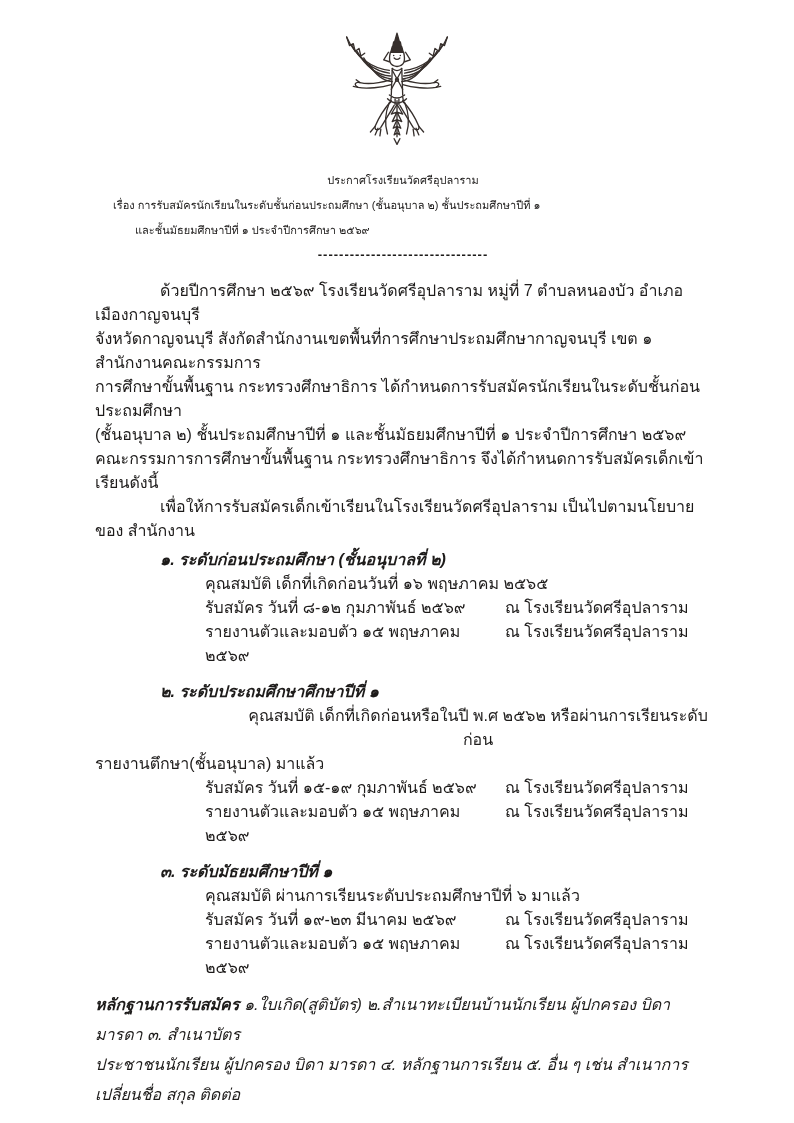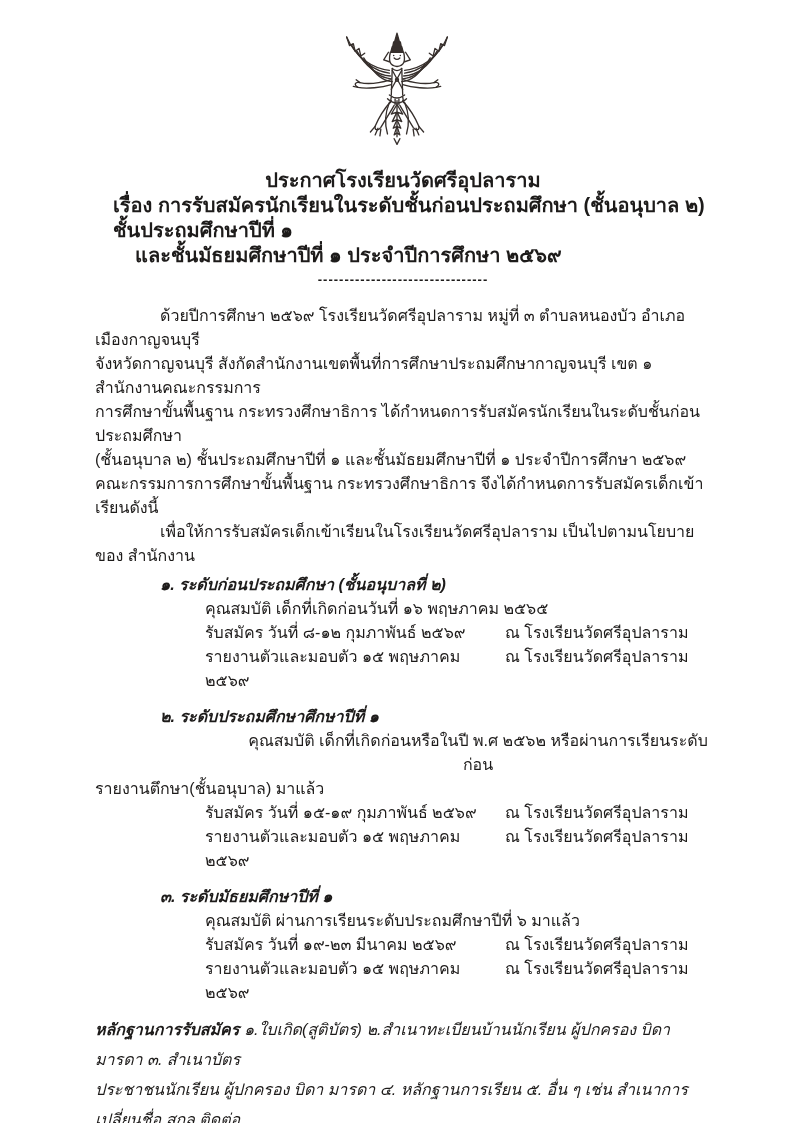--- a/index.html
+++ b/index.html
@@ -14,21 +14,21 @@
     overflow:hidden;
   }
   .emblem-wrap {
     position:absolute; top:28px; left:0; width:794px;
     display:flex; justify-content:center;
   }
   .content {
     position:absolute; left:95px; top:0; width:616px;
   }
   .spacer-emblem { height:168px; }
-  .title-line { font-weight:bold; font-size:20px; line-height:25px; }
+  .title-line { font-weight:normal; font-size:11px; line-height:25px; }
   .t-center { text-align:center; }
   .t2 { padding-left:18px; }
   .t3 { padding-left:40px; }
   .dash-sep { text-align:center; font-weight:bold; font-size:13px; line-height:16px; letter-spacing:1px; margin-top:4px; }
   .para { margin-top:16px; }
   .para .line { line-height:24px; }
   .indent { text-indent:65px; }
   .para2 { margin-top:0; }
   .section { margin-top:4px; }
   .section + .section { margin-top:11px; }
@@ -96,21 +96,21 @@
 
   <div class="content">
     <div class="spacer-emblem"></div>
 
     <div class="title-line t-center">ประกาศโรงเรียนวัดศรีอุปลาราม</div>
     <div class="title-line t2">เรื่อง  การรับสมัครนักเรียนในระดับชั้นก่อนประถมศึกษา (ชั้นอนุบาล ๒) ชั้นประถมศึกษาปีที่ ๑</div>
     <div class="title-line t3">และชั้นมัธยมศึกษาปีที่ ๑   ประจำปีการศึกษา ๒๕๖๙</div>
     <div class="dash-sep">--------------------------------</div>
 
     <div class="para">
-      <div class="line indent">ด้วยปีการศึกษา ๒๕๖๙ โรงเรียนวัดศรีอุปลาราม หมู่ที่ ๓ ตำบลหนองบัว อำเภอเมืองกาญจนบุรี</div>
+      <div class="line indent">ด้วยปีการศึกษา ๒๕๖๙ โรงเรียนวัดศรีอุปลาราม หมู่ที่ 7 ตำบลหนองบัว อำเภอเมืองกาญจนบุรี</div>
       <div class="line">จังหวัดกาญจนบุรี สังกัดสำนักงานเขตพื้นที่การศึกษาประถมศึกษากาญจนบุรี เขต ๑ สำนักงานคณะกรรมการ</div>
       <div class="line">การศึกษาขั้นพื้นฐาน กระทรวงศึกษาธิการ ได้กำหนดการรับสมัครนักเรียนในระดับชั้นก่อนประถมศึกษา</div>
       <div class="line">(ชั้นอนุบาล ๒) ชั้นประถมศึกษาปีที่ ๑ และชั้นมัธยมศึกษาปีที่ ๑ ประจำปีการศึกษา ๒๕๖๙</div>
     </div>
 
     <div class="para para2">
       <div class="line">คณะกรรมการการศึกษาขั้นพื้นฐาน กระทรวงศึกษาธิการ จึงได้กำหนดการรับสมัครเด็กเข้าเรียนดังนี้</div>
       <div class="line indent">เพื่อให้การรับสมัครเด็กเข้าเรียนในโรงเรียนวัดศรีอุปลาราม เป็นไปตามนโยบายของ สำนักงาน</div>
     </div>
 

